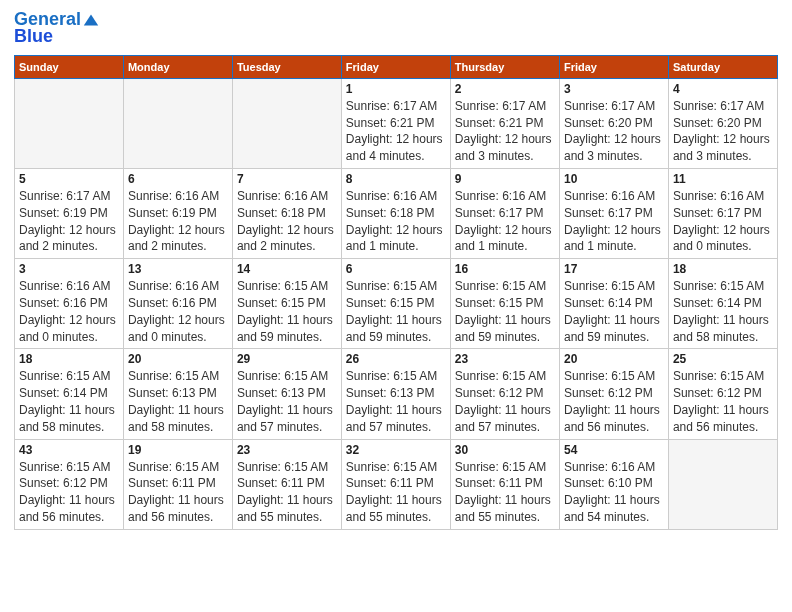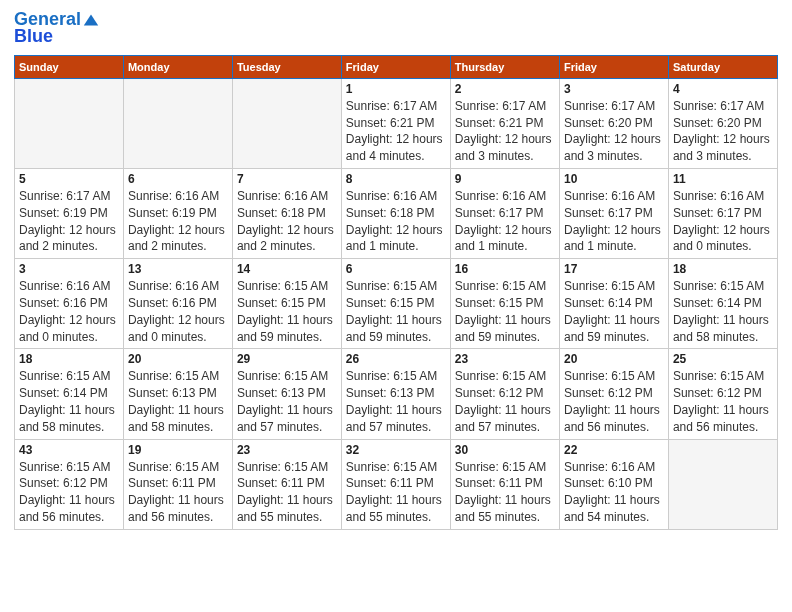--- a/index.html
+++ b/index.html
@@ -340,21 +340,21 @@
 and 55 minutes.</div>
           </td>
           <td>
             <span class="day-num">30</span>
             <div class="day-info" style="white-space: pre-line;">Sunrise: 6:15 AM
 Sunset: 6:11 PM
 Daylight: 11 hours
 and 55 minutes.</div>
           </td>
           <td>
-            <span class="day-num">22</span>
+            <span class="day-num">54</span>
             <div class="day-info" style="white-space: pre-line;">Sunrise: 6:16 AM
 Sunset: 6:10 PM
 Daylight: 11 hours
 and 54 minutes.</div>
           </td>
           <td class="empty"></td>
         </tr>
       </tbody>
   </table>
 </div>

